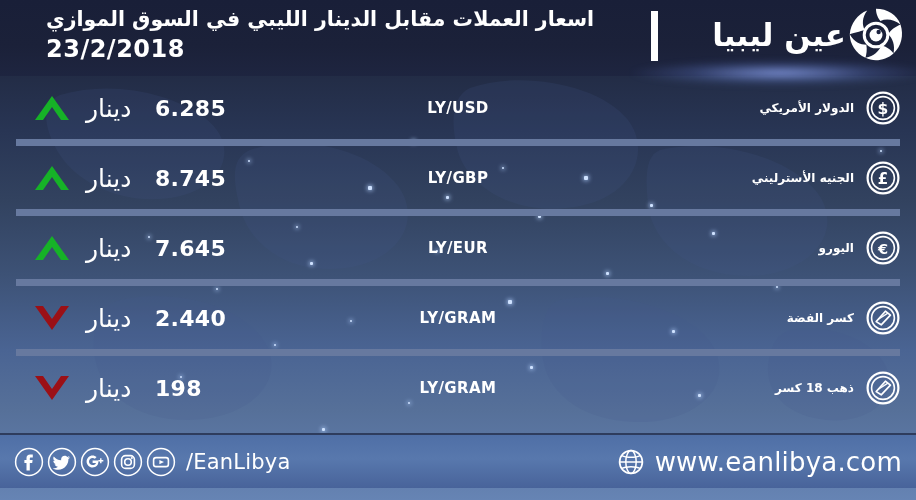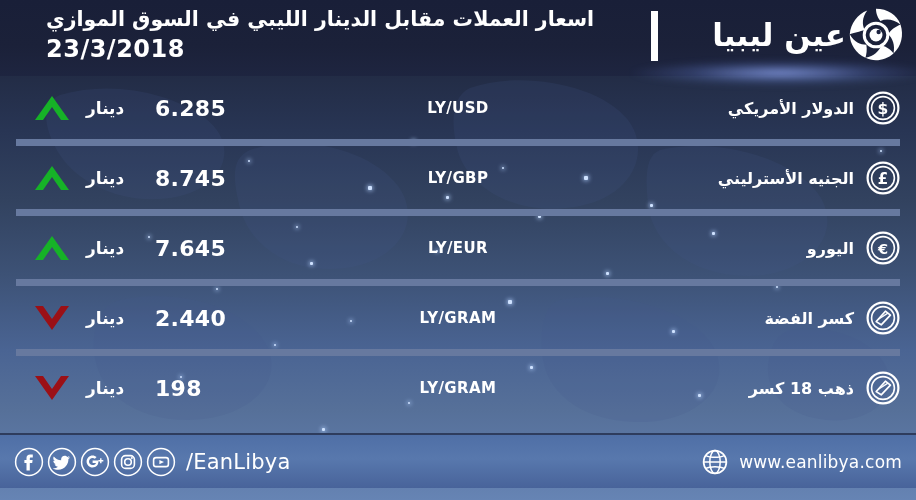--- a/index.html
+++ b/index.html
@@ -43,40 +43,40 @@
   .date-line{font-size:24px;font-weight:bold;line-height:30px;letter-spacing:.5px;}
 
   
   .rows{position:absolute;left:0;top:76px;width:916px;height:354px;z-index:4;}
   .sep{position:absolute;left:16px;width:884px;height:7px;background:#67799f;}
   .row{position:absolute;left:0;width:916px;height:63px;display:flex;align-items:center;color:#fff;}
 
   .row .arrow{position:absolute;left:33px;top:50%;transform:translateY(-50%);
               width:38px;height:30px;}
   .row .unit{position:absolute;left:86px;top:50%;transform:translateY(-50%);
-             font-size:17px;font-weight:bold;direction:rtl;text-align:right;}
+             font-size:25px;font-weight:normal;direction:rtl;text-align:right;}
   .row .value{position:absolute;left:155px;top:50%;transform:translateY(-50%);
               font-size:22px;font-weight:bold;letter-spacing:.3px;width:110px;text-align:left;}
   .row .pair{position:absolute;left:0;right:0;top:50%;transform:translateY(-50%);
              text-align:center;font-size:15px;font-weight:bold;letter-spacing:.4px;}
   .row .name{position:absolute;right:62px;top:50%;transform:translateY(-50%);
-             font-size:16px;font-weight:bold;direction:rtl;text-align:right;white-space:nowrap;}
+             font-size:12px;font-weight:bold;direction:rtl;text-align:right;white-space:nowrap;}
   .row .cicon{position:absolute;right:16px;top:50%;transform:translateY(-50%);width:34px;height:34px;}
 
   
   .footer{position:absolute;left:0;bottom:12px;width:916px;height:55px;z-index:6;
           background:linear-gradient(180deg,#4f6fa6 0%,#5878ad 45%,#48639a 100%);
           border-top:2px solid #2e3c5d;}
   .footer .left{position:absolute;left:14px;top:50%;transform:translateY(-50%);
                 display:flex;align-items:center;gap:3px;}
   .footer .right{position:absolute;right:14px;top:50%;transform:translateY(-50%);
                  display:flex;align-items:center;gap:10px;}
   .soc{width:30px;height:30px;display:block;}
   .handle{color:#fff;font-size:21px;margin-left:7px;letter-spacing:.2px;}
-  .site{color:#fff;font-size:17px;letter-spacing:.2px;}
+  .site{color:#fff;font-size:26px;letter-spacing:.2px;}
   .globe{width:28px;height:28px;display:block;}
 </style>
 </head>
 <body>
 
 <div class="stage">
 
   <div class="mapblobs">
     <svg viewBox="0 0 916 500" preserveAspectRatio="none" aria-hidden="true">
       <g fill="#44588a" opacity="0.55">
@@ -118,21 +118,21 @@
     <i style="left:408px;top:402px;width:2px;height:2px;"></i>
     <i style="left:322px;top:428px;width:3px;height:3px;"></i>
     <i style="left:880px;top:150px;width:2px;height:2px;"></i>
   </div>
 
   <div class="header">
     <div class="hdr-glow"></div>
 
     <div class="title-block">
       <div class="title-line">اسعار العملات مقابل الدينار الليبي في السوق الموازي</div>
-      <div class="date-line">23/3/2018</div>
+      <div class="date-line">23/2/2018</div>
     </div>
 
     <div class="divider-bar"></div>
 
     <div class="logo-wrap">
       <span class="logo-text">عين ليبيا</span>
       <span>
         <svg class="logo-mark" viewBox="0 0 64 64" aria-hidden="true">
           <g fill="#ffffff">
             <path d="M32 2 C45 2 56 9 60 20 C52 14 44 13 37 16 C33 11 32 6 32 2 Z"></path>

